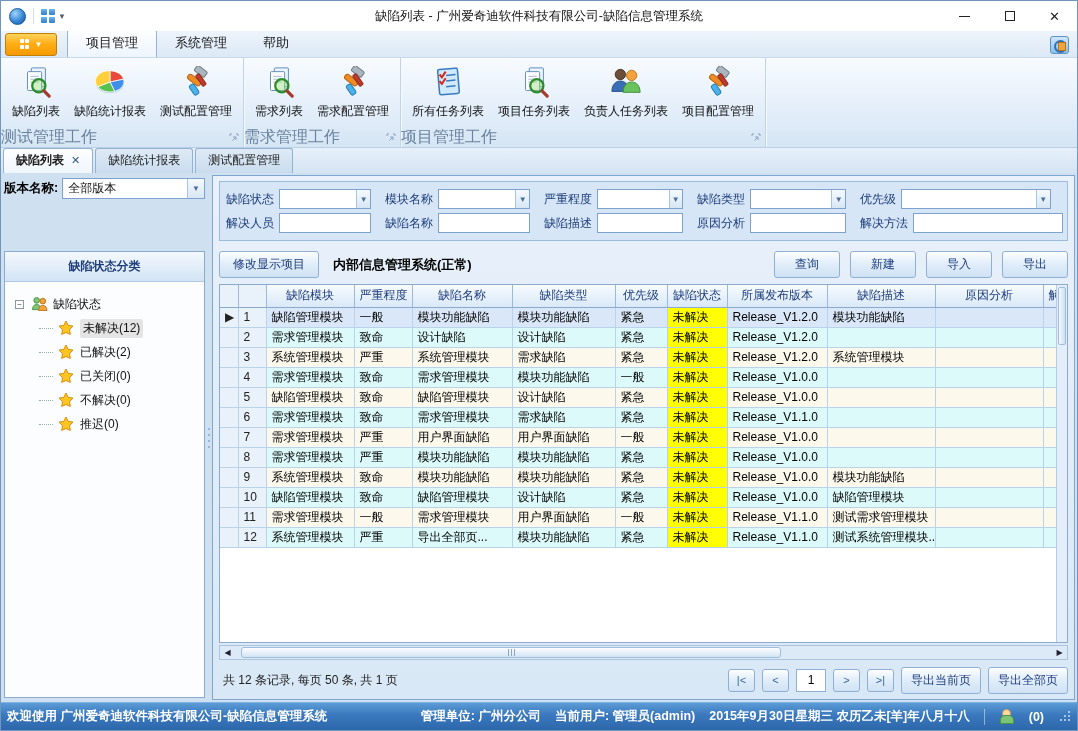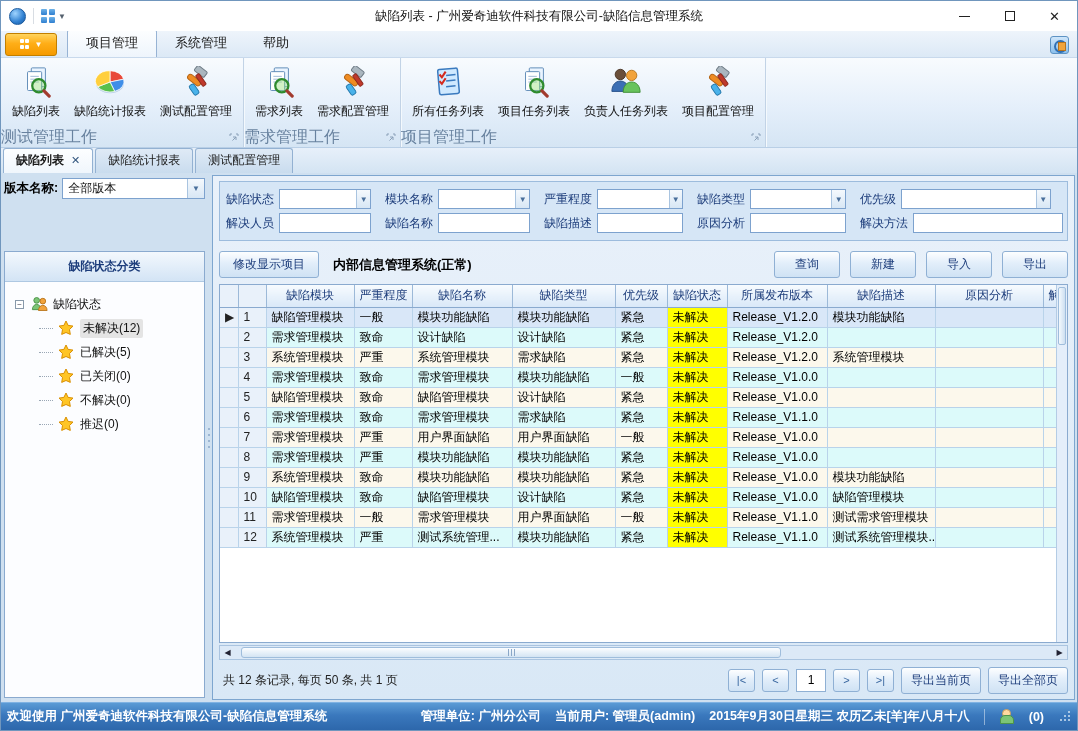--- a/index.html
+++ b/index.html
@@ -393,21 +393,21 @@
               </span>
             <span class="tlabel">未解决(12)</span>
           </div>
           <div class="titem child">
             <span class="lead"></span>
             <span class="ticon">
                 <svg viewBox="0 0 16 16" width="16" height="16">
                   <path d="M8 1 l2.1 4.4 4.9 .7 -3.5 3.4 .8 4.9 L8 12.5 3.7 14.4 4.5 9.5 1 6.1 5.9 5.4 Z" fill="#ffc525" stroke="#d98f00"></path>
                 </svg>
               </span>
-            <span class="tlabel">已解决(5)</span>
+            <span class="tlabel">已解决(2)</span>
           </div>
           <div class="titem child">
             <span class="lead"></span>
             <span class="ticon">
                 <svg viewBox="0 0 16 16" width="16" height="16">
                   <path d="M8 1 l2.1 4.4 4.9 .7 -3.5 3.4 .8 4.9 L8 12.5 3.7 14.4 4.5 9.5 1 6.1 5.9 5.4 Z" fill="#ffc525" stroke="#d98f00"></path>
                 </svg>
               </span>
             <span class="tlabel">已关闭(0)</span>
           </div>
@@ -711,21 +711,21 @@
                   <td class="c ver">Release_V1.1.0</td>
                   <td class="c">测试需求管理模块</td>
                   <td class="c"></td>
                   <td class="c"></td>
                 </tr>
                 <tr class="even">
                   <td class="ind"></td>
                   <td class="num">12</td>
                   <td class="c">系统管理模块</td>
                   <td class="c">严重</td>
-                  <td class="c">测试系统管理...</td>
+                  <td class="c">导出全部页...</td>
                   <td class="c">模块功能缺陷</td>
                   <td class="c">紧急</td>
                   <td class="c status">未解决</td>
                   <td class="c ver">Release_V1.1.0</td>
                   <td class="c">测试系统管理模块...</td>
                   <td class="c"></td>
                   <td class="c"></td>
                 </tr>
               </tbody>
           </table>

